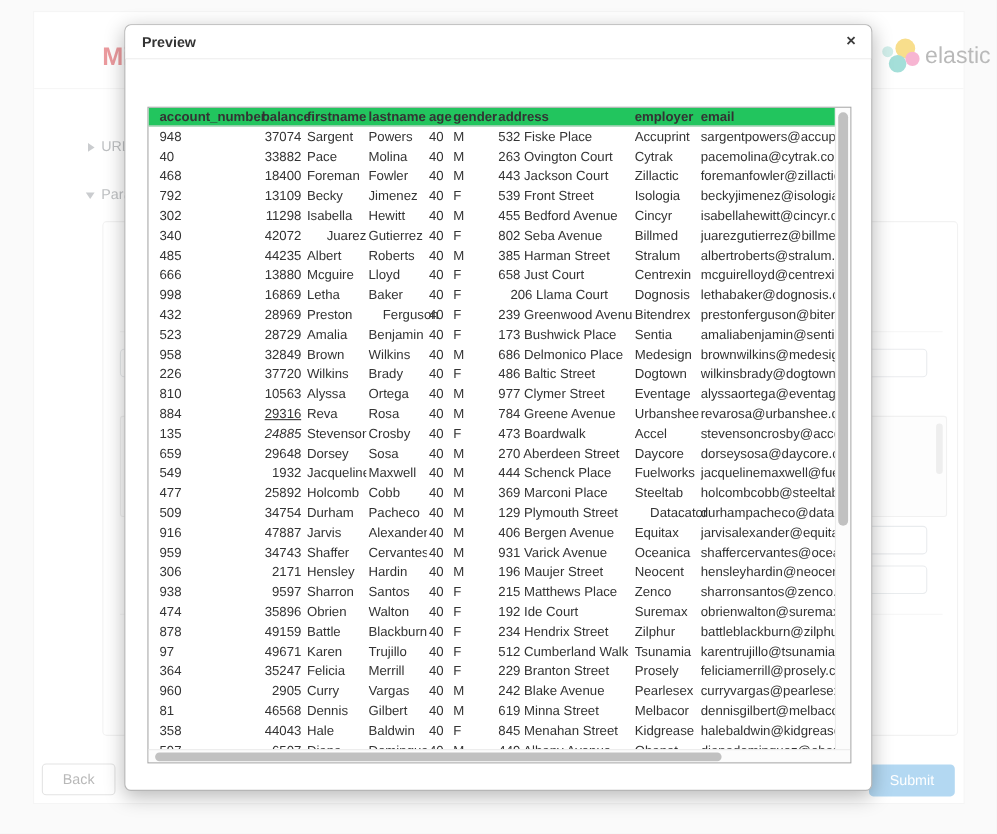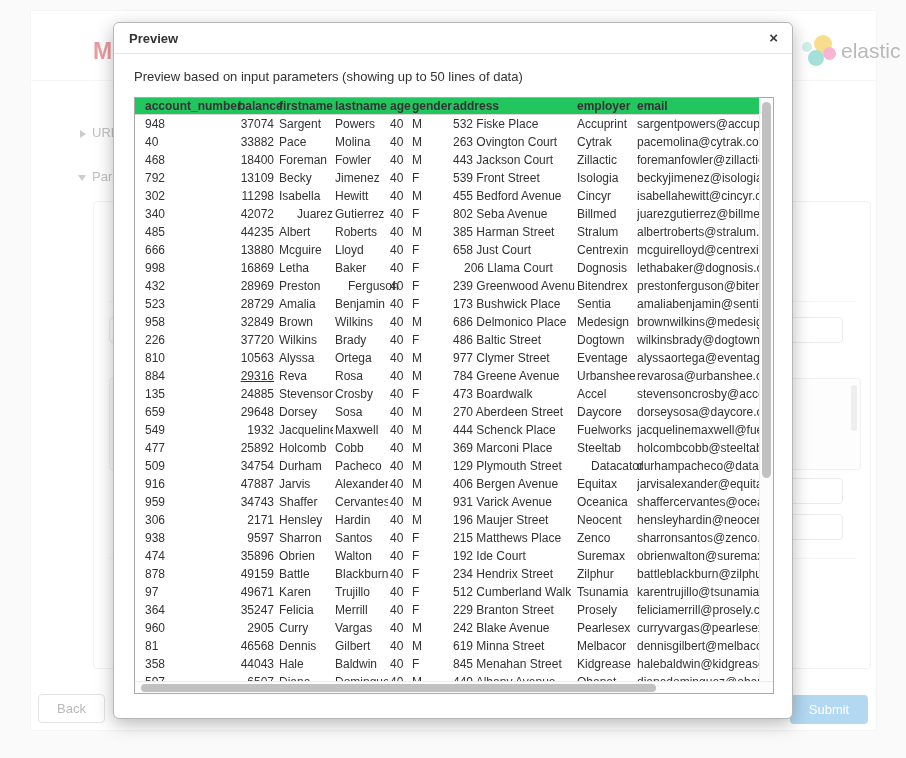--- a/index.html
+++ b/index.html
@@ -134,21 +134,20 @@
   <button class="btn-back">Back</button>
   <button class="btn-submit">Submit</button>
 
   <div class="overlay"></div>
 
   <div class="modal">
     <div class="modal-header">
       <span class="modal-title">Preview</span>
       <span class="modal-close">×</span>
     </div>
-    <div class="modal-desc">Preview based on input parameters (showing up to 50 lines of data)</div>
 
     <div class="tbl">
       <div class="tbl-inner">
         <div class="thead" id="thead">
             <span class="hcell" style="left: 10px;">account_number</span>
             <span class="hcell" style="left: 103px;">balance</span>
             <span class="hcell" style="left: 144px;">firstname</span>
             <span class="hcell" style="left: 200px;">lastname</span>
             <span class="hcell" style="left: 255px;">age</span>
             <span class="hcell" style="left: 277px;">gender</span>
@@ -317,21 +316,21 @@
               <span class="tcell" style="left: 144px; width: 54px;">Reva</span>
               <span class="tcell" style="left: 200px; width: 53px;">Rosa</span>
               <span class="tcell" style="left: 255px; width: 20px;">40</span>
               <span class="tcell" style="left: 277px; width: 38px;">M</span>
               <span class="tcell" style="left: 318px; width: 122px;">784 Greene Avenue</span>
               <span class="tcell" style="left: 442px; width: 58px;">Urbanshee</span>
               <span class="tcell" style="left: 502px; width: 125px;">revarosa@urbanshee.com</span>
             </div>
             <div class="trow">
               <span class="tcell" style="left: 10px; width: 84px;">135</span>
-              <span class="tcell num" style="left: 95px; width: 44px;">24885</span>
+              <span class="tcell num" style="left: 95px; width: 44px; font-style: italic;">24885</span>
               <span class="tcell" style="left: 144px; width: 54px;">Stevenson</span>
               <span class="tcell" style="left: 200px; width: 53px;">Crosby</span>
               <span class="tcell" style="left: 255px; width: 20px;">40</span>
               <span class="tcell" style="left: 277px; width: 38px;">F</span>
               <span class="tcell" style="left: 318px; width: 122px;">473 Boardwalk</span>
               <span class="tcell" style="left: 442px; width: 58px;">Accel</span>
               <span class="tcell" style="left: 502px; width: 125px;">stevensoncrosby@accel.com</span>
             </div>
             <div class="trow">
               <span class="tcell" style="left: 10px; width: 84px;">659</span>

